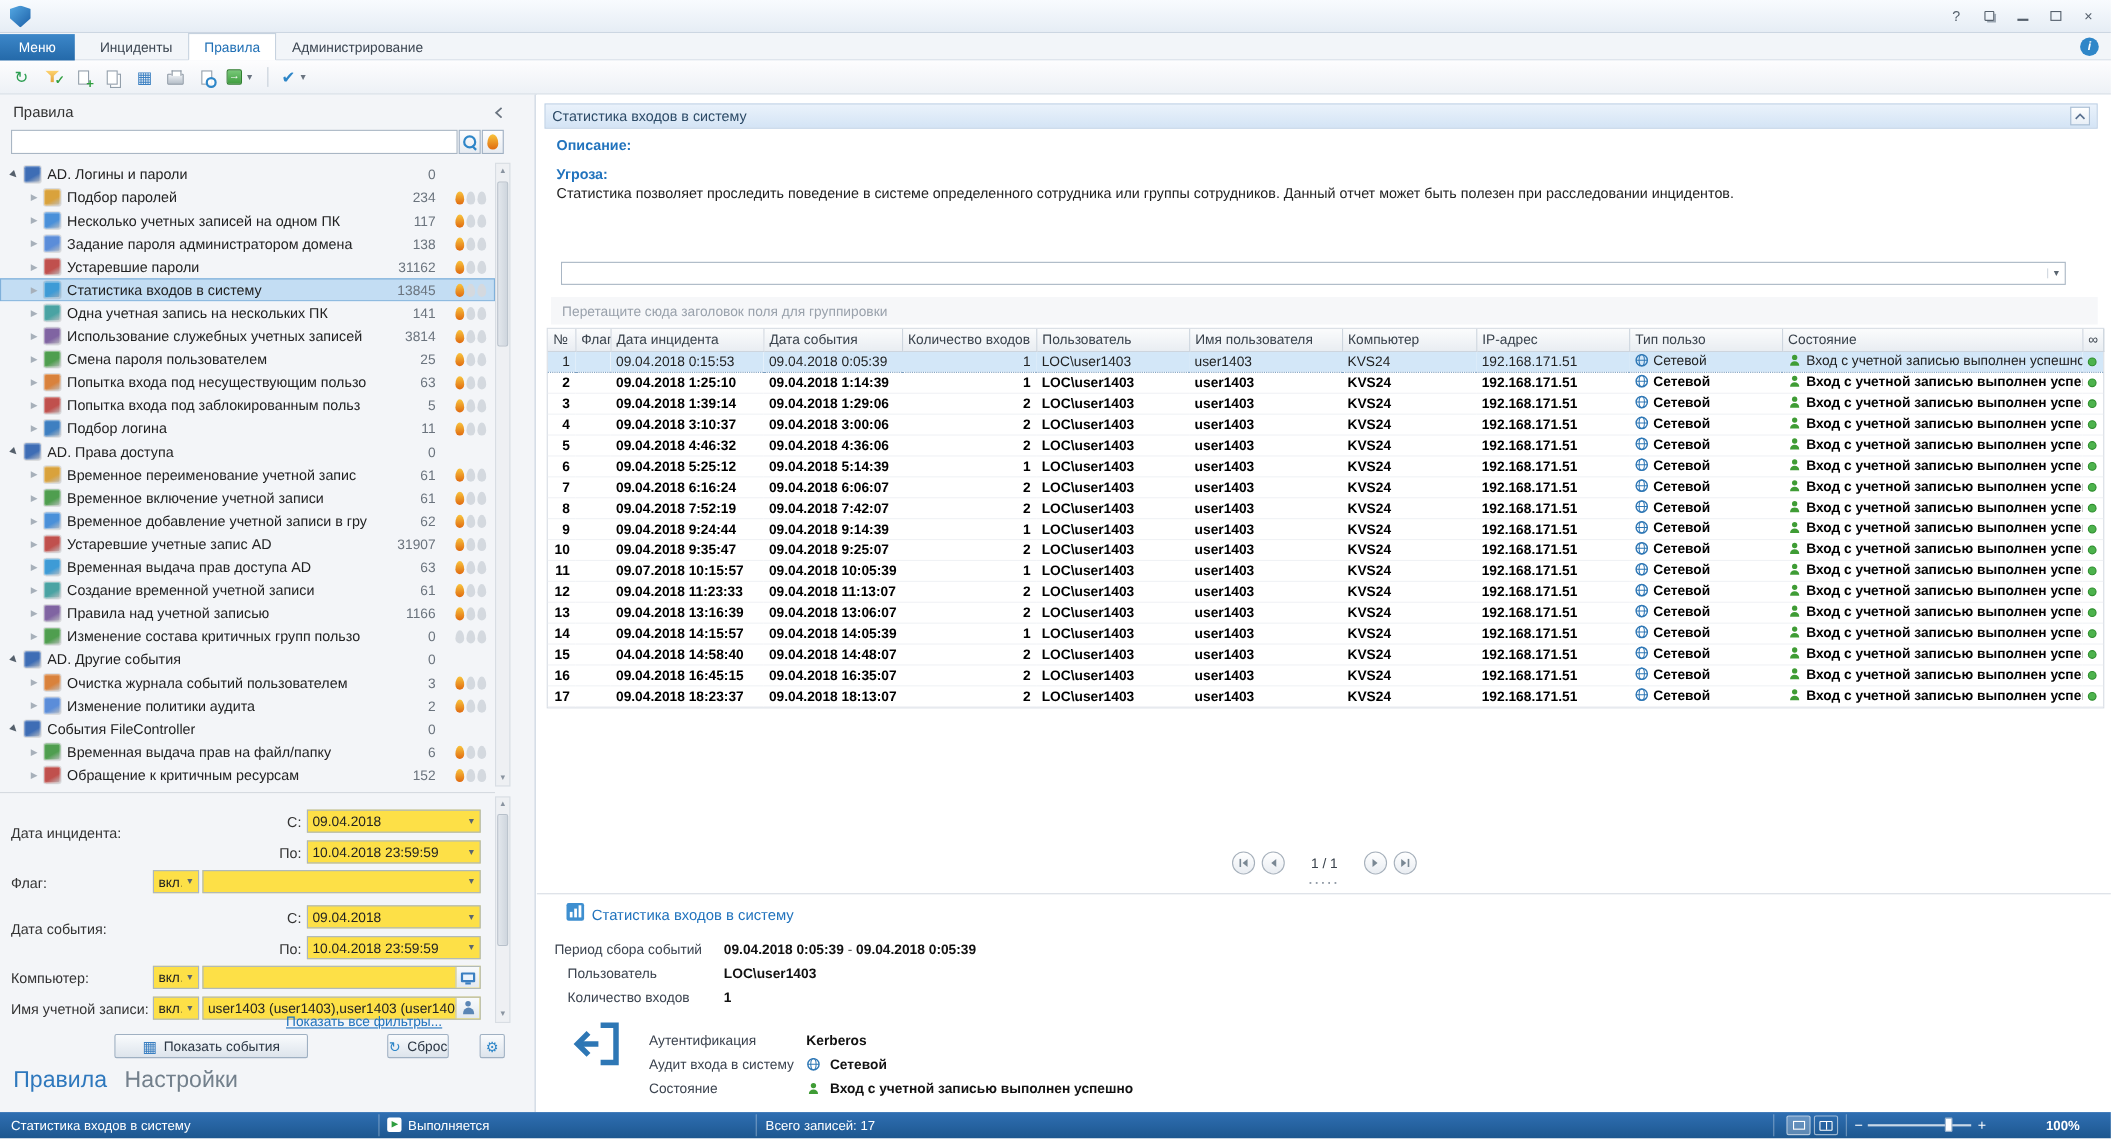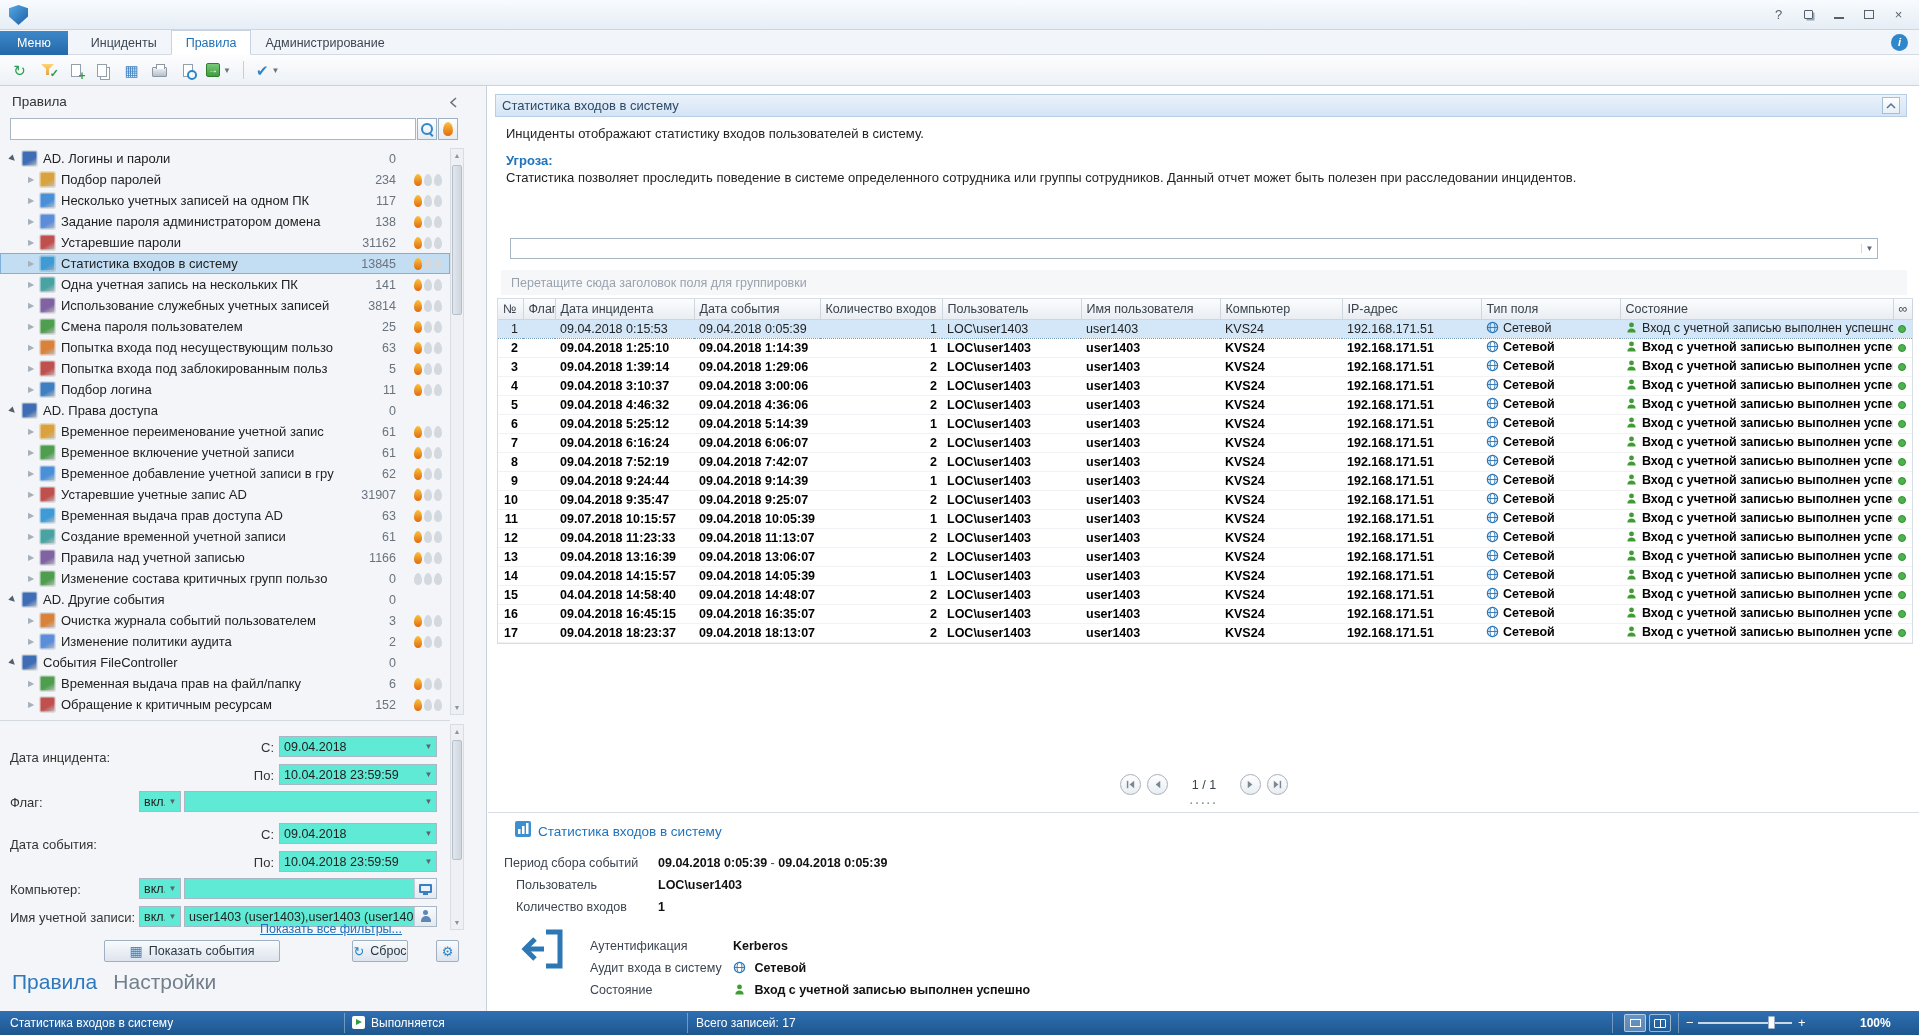--- a/index.html
+++ b/index.html
@@ -67,21 +67,21 @@
   .flame.on{background:linear-gradient(#f8c33c,#e06a10);}
   .flame.big{width:10px;height:14px;background:linear-gradient(#f8c33c,#e06a10);}
 
   .vscroll{position:absolute;width:14px;background:#eef0f3;border:1px solid #d8dde3;}
   .vs-arrow{height:13px;text-align:center;font-size:7px;color:#8a94a0;line-height:13px;}
   .vs-thumb{position:absolute;left:1px;right:1px;background:linear-gradient(90deg,#e2e7ec,#cfd6de);border:1px solid #b7c0ca;border-radius:2px;}
 
   .filters{position:absolute;top:634px;left:0;width:450px;height:240px;border-top:1px solid #d5dae0;}
   .flabel{position:absolute;left:10px;font-size:13px;color:#333;white-space:nowrap;}
   .fpre{position:absolute;width:44px;text-align:right;font-size:13px;color:#333;}
-  .finput{position:absolute;height:21px;background:#5eead4;border:1px solid #a9b6c4;display:flex;align-items:center;padding:0 0 0 4px;font-size:12.5px;overflow:hidden;}
+  .finput{position:absolute;height:21px;background:#fde047;border:1px solid #a9b6c4;display:flex;align-items:center;padding:0 0 0 4px;font-size:12.5px;overflow:hidden;}
   .fval{flex:1;white-space:nowrap;overflow:hidden;}
   .fdrop{width:15px;text-align:center;font-size:8px;color:#5a6570;flex:none;}
   .fbtn{width:22px;height:19px;border-left:1px solid #c3ccd6;display:flex;align-items:center;justify-content:center;background:linear-gradient(#f8fafc,#e3e9f0);flex:none;}
   .ico-monitor{width:13px;height:9px;border:2px solid #3a7fc1;border-radius:1px;background:#eaf3fc;position:relative;}
   .ico-monitor::after{content:"";position:absolute;left:2px;bottom:-4px;width:5px;height:2px;background:#3a7fc1;}
   .ico-person{width:12px;height:13px;position:relative;}
   .ico-person::before{content:"";position:absolute;left:3.5px;top:0;width:5px;height:5px;border-radius:50%;background:#5b86b5;}
   .ico-person::after{content:"";position:absolute;left:1px;top:6px;width:10px;height:6px;border-radius:5px 5px 0 0;background:#5b86b5;}
   .show-all-link{position:absolute;right:48px;top:201px;color:#2173bd;text-decoration:underline;font-size:12.5px;}
   .fbuttons{position:absolute;left:0;top:219px;width:470px;height:24px;}
@@ -599,21 +599,21 @@
     <span class="ptext">Статистика входов в систему</span>
     <span class="collapse-up">
       <svg width="10" height="8" viewBox="0 0 10 8">
           <path d="M1 6l4-4 4 4" fill="none" stroke="#5a7globe190" stroke-width="1.5"></path>
           <path d="M1 6l4-4 4 4" fill="none" stroke="#5a7190" stroke-width="1.5"></path>
         </svg>
     </span>
   </div>
 
   <div class="desc-block">
-    <div class="desc-text">Инциденты отображают статистику входов пользователей в систему.</div>
+    <div class="desc-label">Описание:</div>
     <div class="desc-label">Угроза:</div>
     <div class="desc-text">Статистика позволяет проследить поведение в системе определенного сотрудника или группы сотрудников. Данный отчет может быть полезен при расследовании инцидентов.</div>
   </div>
 
   <div class="combo">
     <input value="" style="">
     <span class="combo-arrow">▼</span>
   </div>
 
   <div class="group-hint">
@@ -640,21 +640,21 @@
           <tr>
             <th>№</th>
             <th>Флаг</th>
             <th>Дата инцидента</th>
             <th>Дата события</th>
             <th>Количество входов</th>
             <th>Пользователь</th>
             <th>Имя пользователя</th>
             <th>Компьютер</th>
             <th>IP-адрес</th>
-            <th>Тип поля</th>
+            <th>Тип пользо</th>
             <th>Состояние</th>
             <th>∞</th>
           </tr>
         </thead>
         <tbody>
           <tr class="sel">
             <td class="num">1</td>
             <td></td>
             <td>09.04.2018 0:15:53</td>
             <td>09.04.2018 0:05:39</td>

